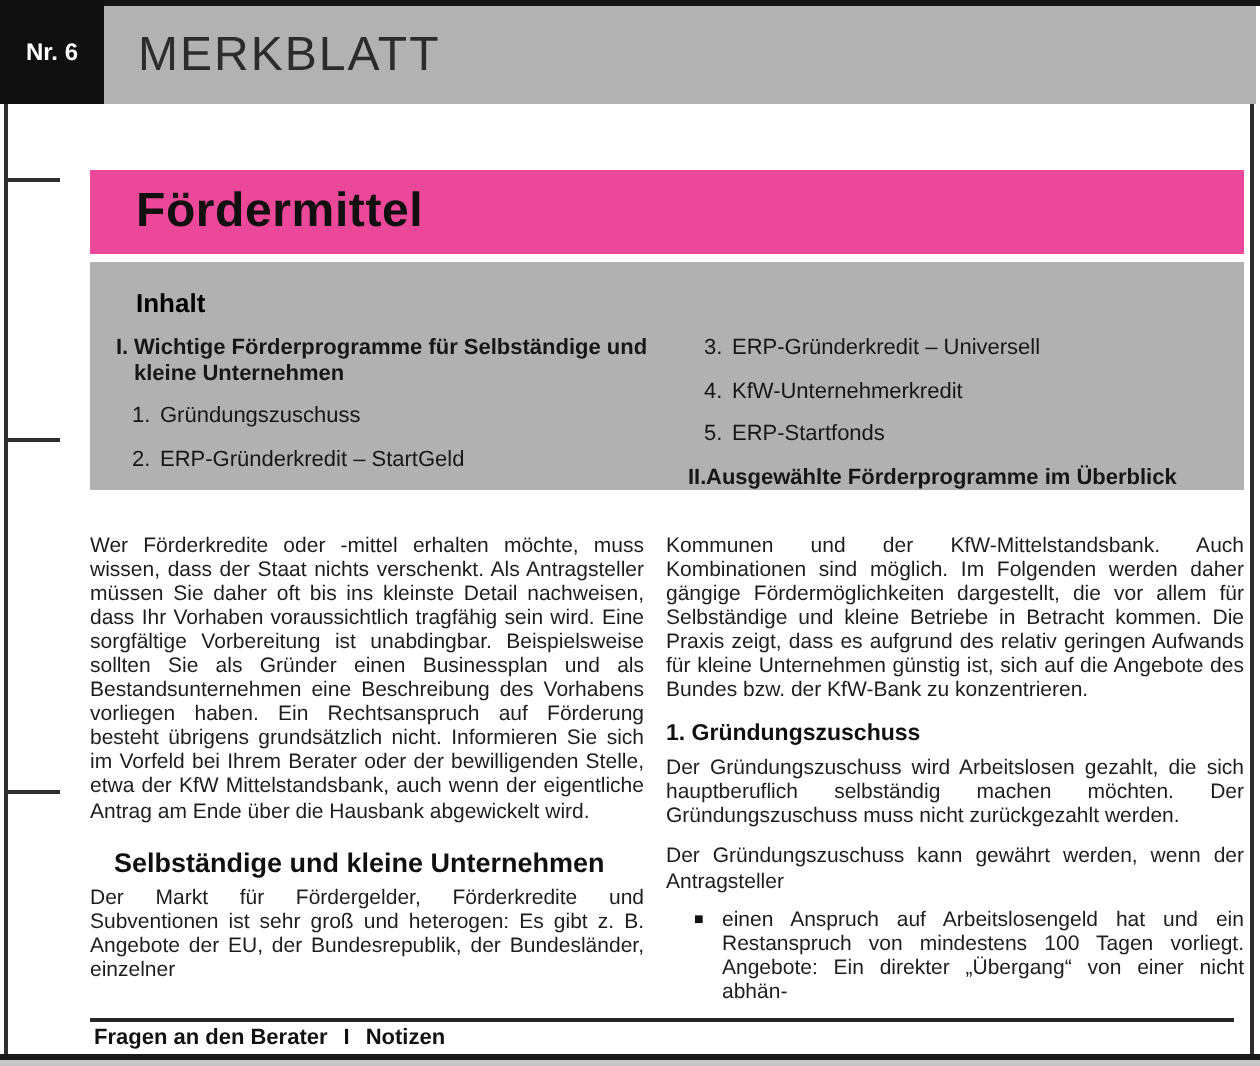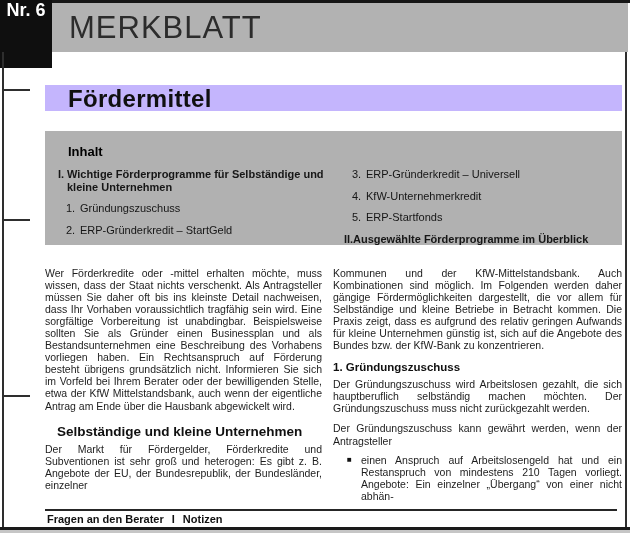--- a/index.html
+++ b/index.html
@@ -3,42 +3,42 @@
 <meta charset="utf-8">
 <style>
   html,body{margin:0;padding:0;}
   body{
     width:630px;height:533px;position:relative;background:#ffffff;
     font-family:"Liberation Sans", sans-serif;color:#1d1d1d;overflow:hidden;
   }
   
   .top-line{position:absolute;left:0;top:0;width:630px;height:3px;background:#161616;}
   .nr-box{
-    position:absolute;left:0;top:0;width:52px;height:68px;background:#0f0f0f;
-    color:#ffffff;font-weight:bold;font-size:18px;
-    display:flex;justify-content:center;
+    position:absolute;left:0;top:0;width:52px;height:52px;background:#0f0f0f;
+    color:#ffffff;font-weight:bold;font-size:12px;
+    display:flex;align-items:center;justify-content:center;
   }
   .masthead-bar{
     position:absolute;left:52px;top:3px;width:576px;height:49px;background:#b2b2b2;
   }
   .masthead-text{
-    font-size:31px;color:#2c2c2c;line-height:49px;padding-left:17px;
+    font-size:24px;color:#2c2c2c;line-height:49px;padding-left:17px;
     letter-spacing:1px;font-weight:400;white-space:nowrap;
   }
   
   .border-left{position:absolute;left:2px;top:52px;height:478px;width:2px;background:#2e2e2e;}
   .border-right{position:absolute;left:625px;top:52px;height:478px;width:2px;background:#2e2e2e;}
   .fold-mark{position:absolute;left:2px;width:28px;height:2px;background:#2e2e2e;}
   .fold-1{top:89px;}.fold-2{top:219px;}.fold-3{top:395px;}
   .bottom-line{position:absolute;left:0;top:527px;width:630px;height:3px;background:#1a1a1a;}
   .bottom-edge{position:absolute;left:0;top:530px;width:630px;height:3px;background:#c6c6c6;}
   
   .title-box{
-    position:absolute;left:45px;top:85px;width:577px;height:26px;background:#c4b5fd;
-    display:flex;align-items:flex-start;
+    position:absolute;left:45px;top:85px;width:577px;height:42px;background:#ec4899;
+    display:flex;align-items:center;
   }
   .title-text{font-size:24px;font-weight:bold;color:#101010;padding-left:23px;letter-spacing:0.3px;}
   
   .toc-box{position:absolute;left:45px;top:131px;width:577px;height:114px;background:#b1b1b1;}
   .toc-heading{font-weight:bold;font-size:13px;color:#000000;margin:13px 0 9px 23px;}
   .toc-cols{display:flex;}
   .toc-col-left{width:273px;padding-left:13px;flex:none;}
   .toc-col-right{padding-left:13px;flex:1;}
   .toc-item{display:flex;font-size:11px;line-height:12.5px;margin-bottom:9px;color:#161616;}
   .toc-item.roman{font-weight:bold;}
@@ -133,21 +133,21 @@
     </div>
     <p>Der Markt für Fördergelder, Förderkredite und Subventionen ist sehr groß und heterogen: Es gibt z. B. Angebote der EU, der Bundesrepublik, der Bundesländer, einzelner</p>
   </div>
   <div class="col-right">
     <p class="mb10">Kommunen und der KfW-Mittelstandsbank. Auch Kombinationen sind möglich. Im Folgenden werden daher gängige Fördermöglichkeiten dargestellt, die vor allem für Selbständige und kleine Betriebe in Betracht kommen. Die Praxis zeigt, dass es aufgrund des relativ geringen Aufwands für kleine Unternehmen günstig ist, sich auf die Angebote des Bundes bzw. der KfW-Bank zu konzentrieren.</p>
     <div class="sub-heading">1. Gründungszuschuss</div>
     <p class="mb8">Der Gründungszuschuss wird Arbeitslosen gezahlt, die sich hauptberuflich selbständig machen möchten. Der Gründungszuschuss muss nicht zurückgezahlt werden.</p>
     <p class="mb7"><span>Der Gründungszuschuss </span><span class="b">kann</span><span> gewährt werden, wenn der Antragsteller</span></p>
     <div class="bullet-row">
       <div class="bullet-glyph">■</div>
-      <div class="bullet-text"><span>einen Anspruch auf Arbeitslosengeld hat und ein Restanspruch von mindestens 210 Tagen vorliegt. </span><span class="b">Angebote</span><span>: Ein einzelner „Übergang“ von einer nicht abhän-</span></div>
+      <div class="bullet-text"><span>einen Anspruch auf Arbeitslosengeld hat und ein Restanspruch von mindestens 100 Tagen vorliegt. </span><span class="b">Angebote</span><span>: Ein direkter „Übergang“ von einer nicht abhän-</span></div>
     </div>
   </div>
 </div>
 
 <div class="footer-rule"></div>
 <div class="footer-text">
   <span>Fragen an den Berater</span><span class="sep">I</span><span>Notizen</span>
 </div>
 <div class="bottom-line"></div>
 <div class="bottom-edge"></div>

